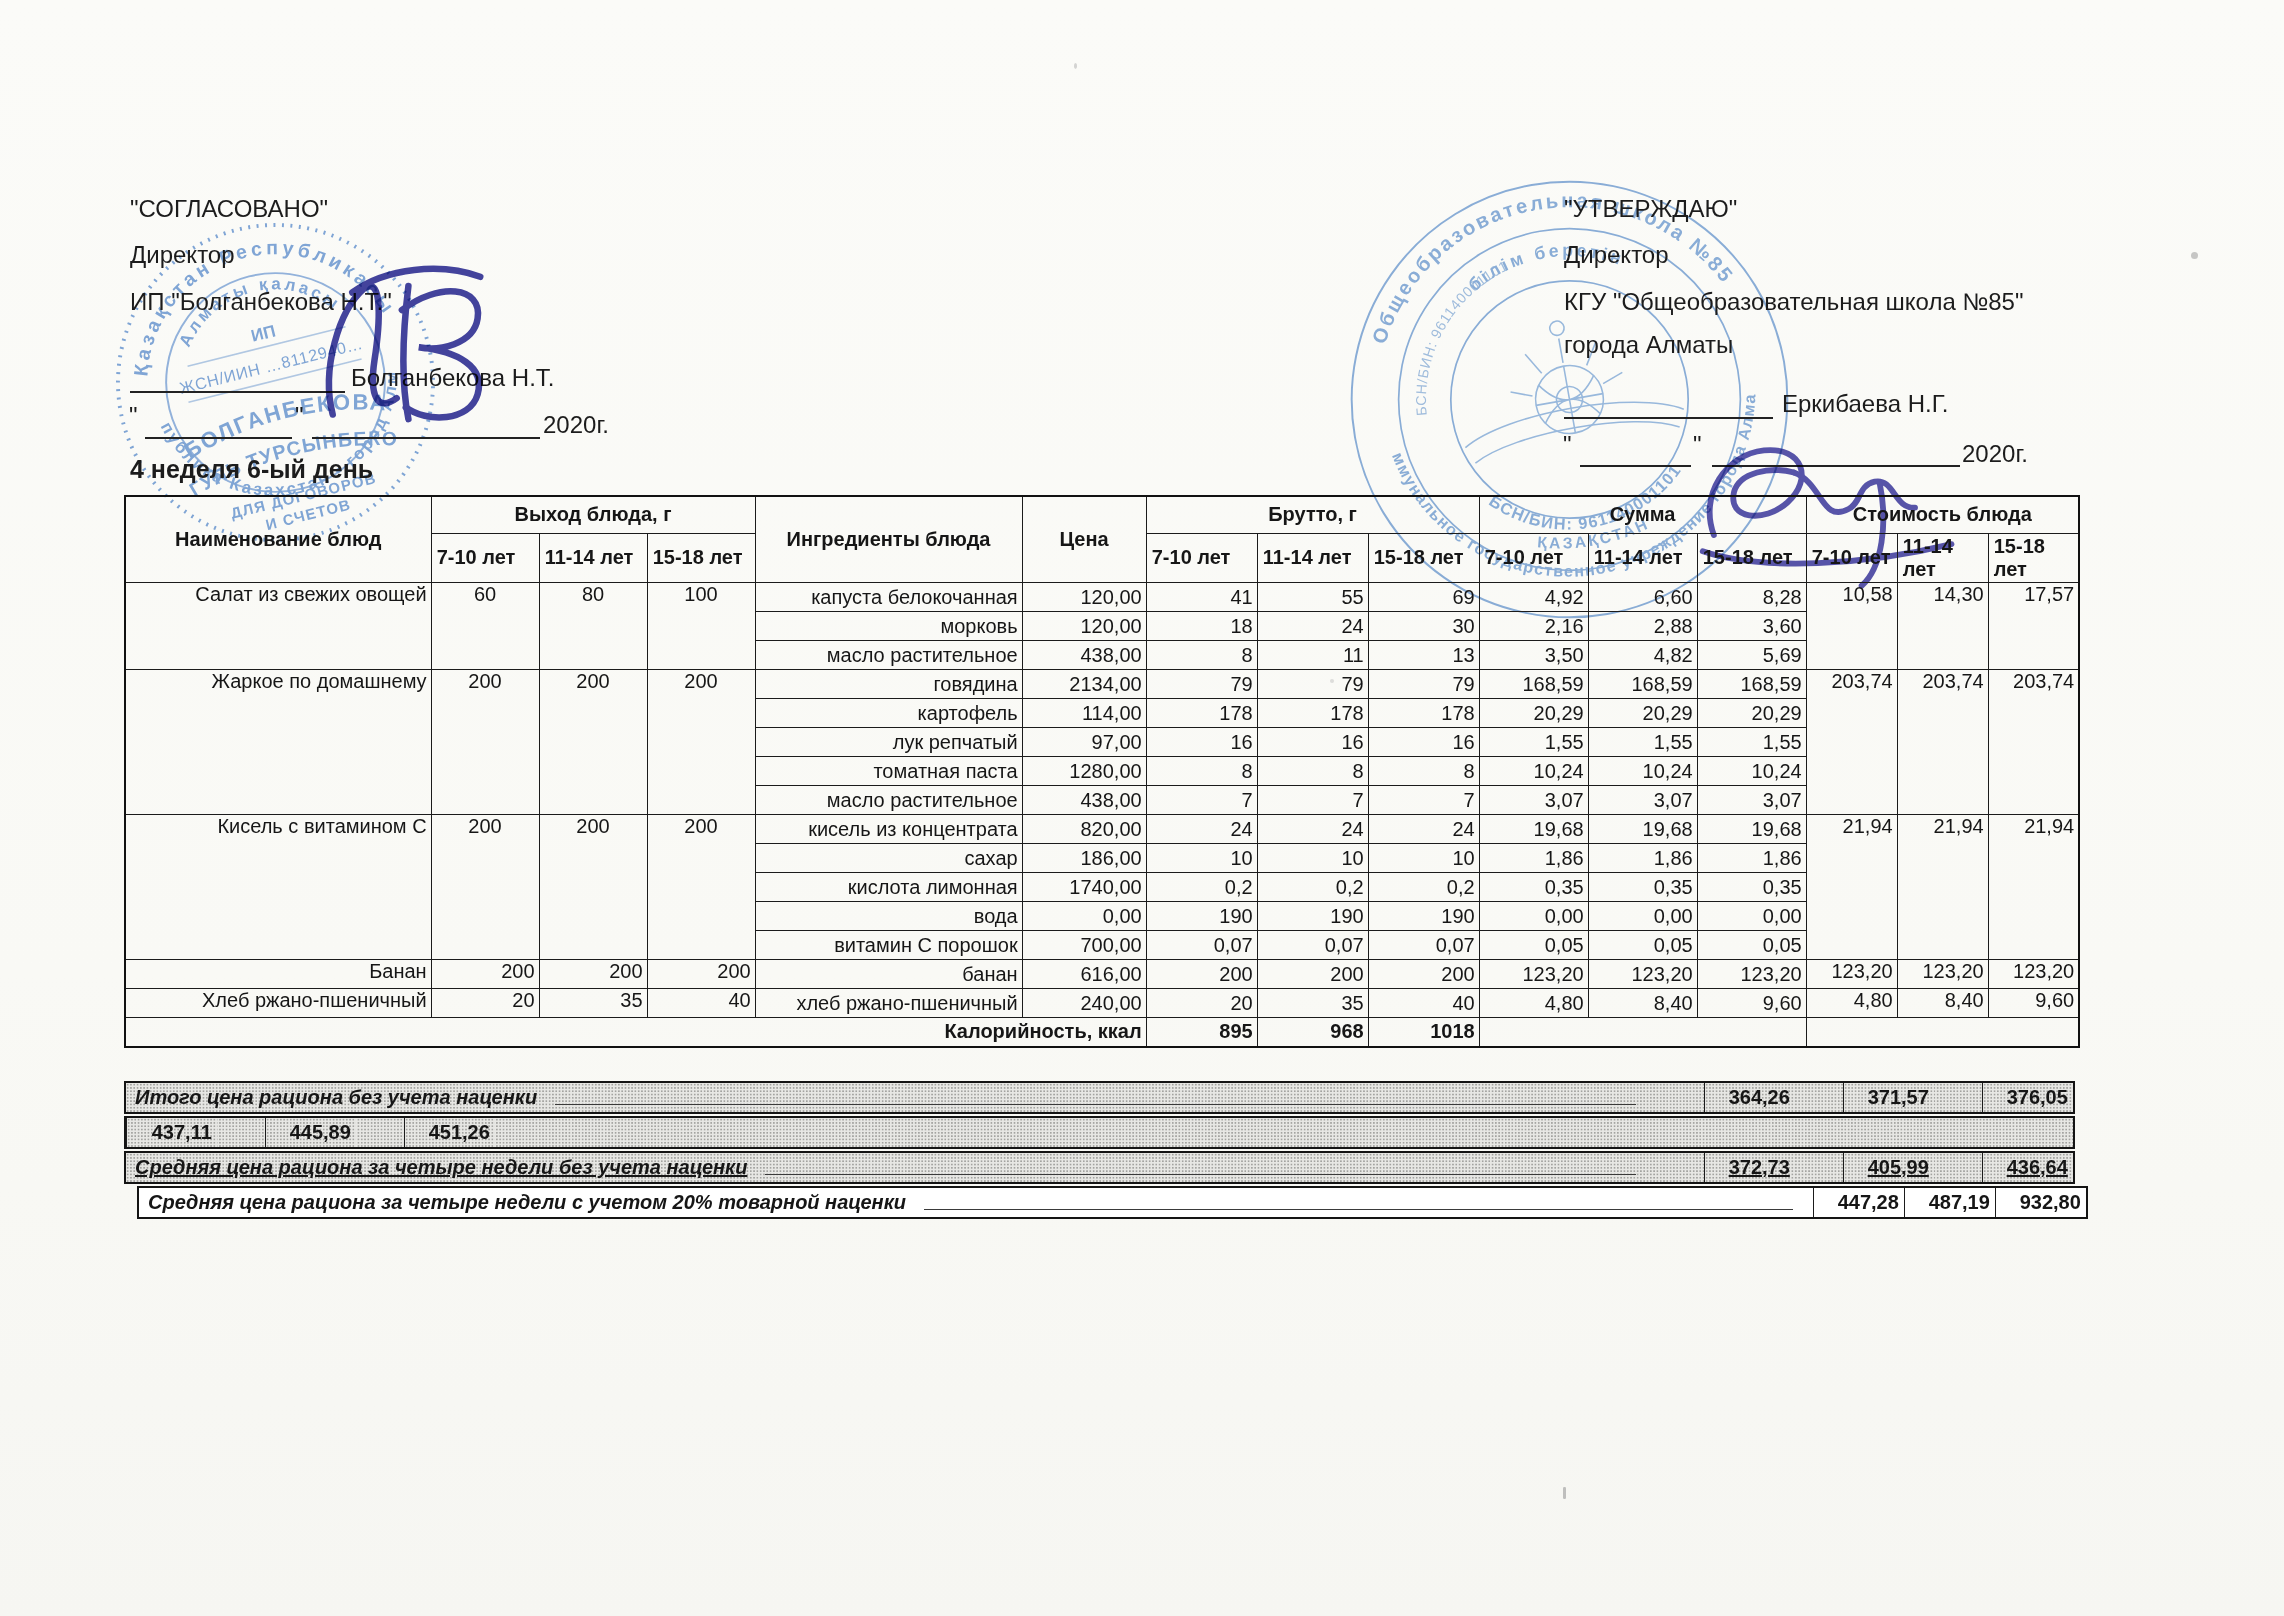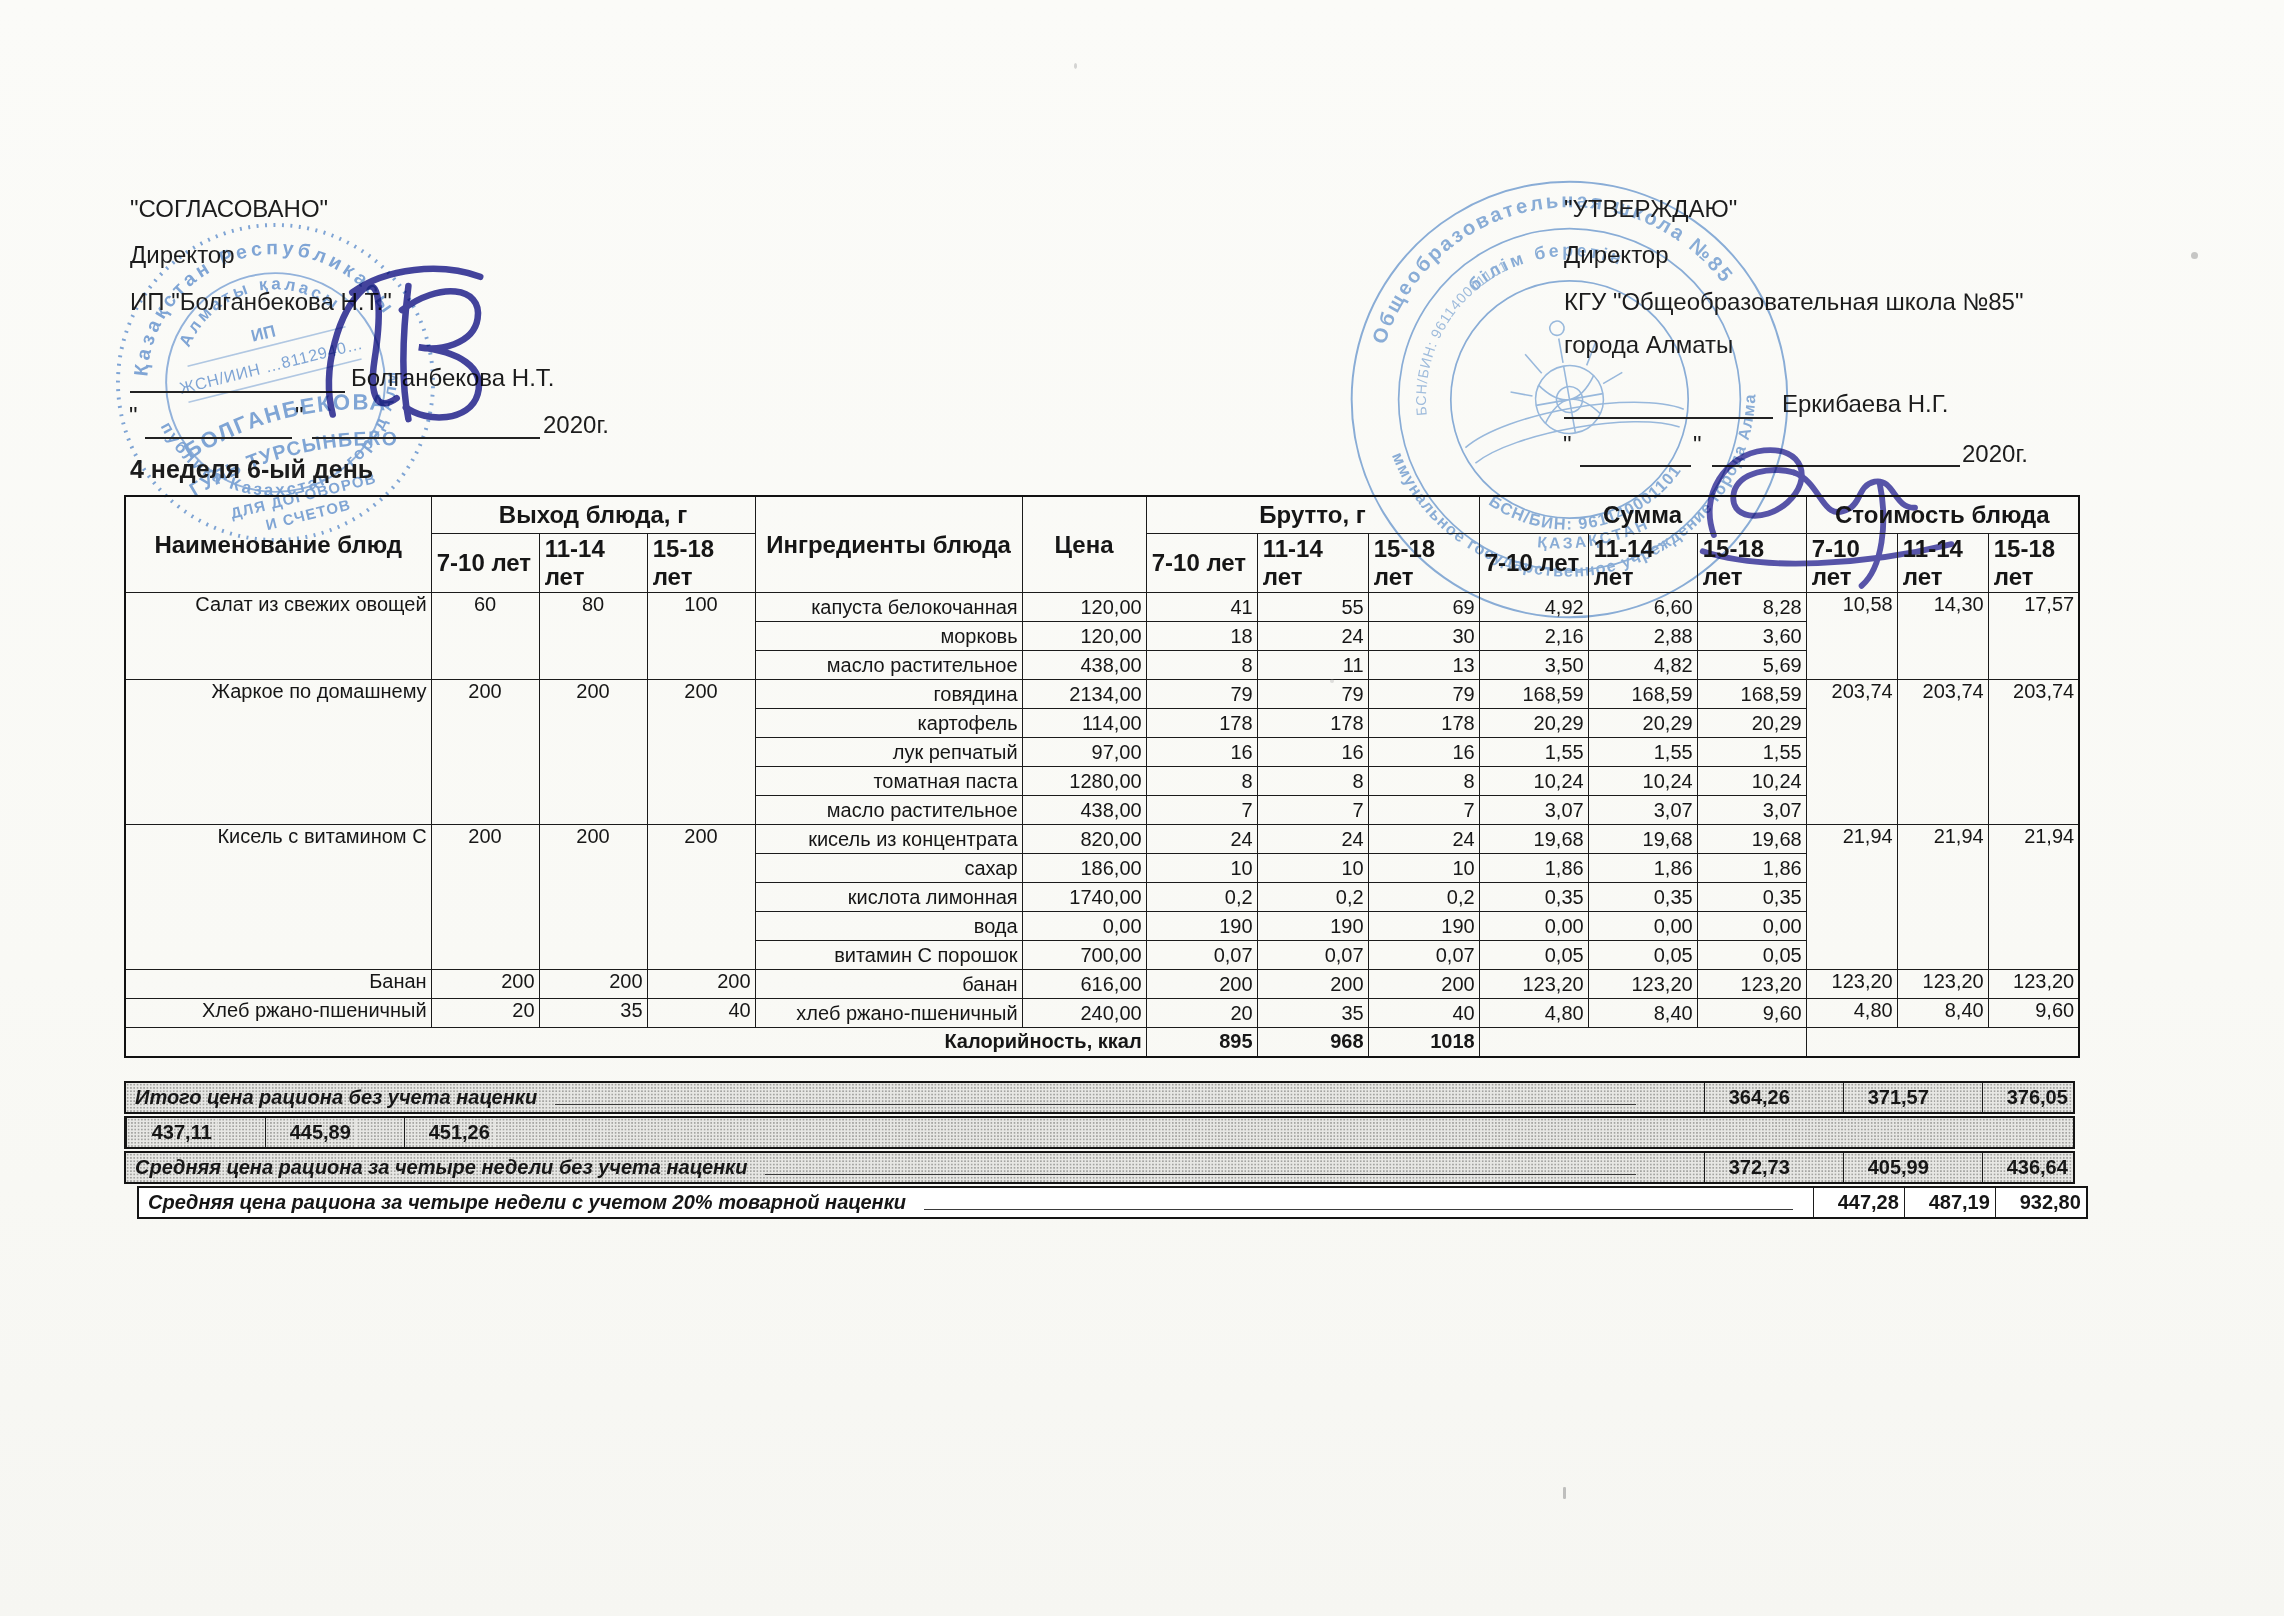--- a/index.html
+++ b/index.html
@@ -11,21 +11,21 @@
   *{box-sizing:border-box}
   .abs{position:absolute}
   
   .hline{font-size:24px;line-height:1.05;white-space:nowrap;color:#1c1c1c}
   .uline{border-bottom:2px solid #222;position:absolute}
   .bold{font-weight:bold}
   
   #menu-table{border-collapse:collapse;table-layout:fixed;width:1951px;background:transparent}
   #menu-table td,#menu-table th{border:1.6px solid #1b1b1b;overflow:hidden;padding:0 3.9px}
   #menu-table{border:2px solid #111}
-  #menu-table th{font-size:24px;font-weight:bold;text-align:center;padding:1.3px 3.9px}
+  #menu-table th{font-size:20px;font-weight:bold;text-align:center;padding:1.3px 3.9px}
   #menu-table th.age{text-align:left;padding-left:5.2px}
   #menu-table td{font-size:20px;line-height:1.15}
   #menu-table thead tr.r1{height:37px}
   #menu-table thead tr.r2{height:37px}
   #menu-table tbody tr{height:29px}
   td.txt{text-align:right;padding-left:5.9px}
   td.num{text-align:right;padding-right:5.2px}
   td.ctr{text-align:center}
   td.topv{vertical-align:top;padding-top:2.6px}
   td.bold{font-weight:bold}
@@ -401,21 +401,21 @@
       </div>
       <div class="sumval">364,26</div>
       <div class="sumval">371,57</div>
       <div class="sumval">376,05</div>
     </div>
     <div class="sumrow shade" style="top: 1116px;">
       <div class="sumval">437,11</div>
       <div class="sumval">445,89</div>
       <div class="sumval">451,26</div>
     </div>
-    <div class="sumrow shade" style="top: 1151px;">
+    <div class="sumrow shade" style="top: 1151px; text-decoration: underline;">
       <div class="sumlabel">
         <span>Средняя цена рациона за четыре недели без учета наценки</span>
         <span class="sumfill"></span>
       </div>
       <div class="sumval">372,73</div>
       <div class="sumval">405,99</div>
       <div class="sumval">436,64</div>
     </div>
     <div class="sumrow" style="top: 1186px; margin-left: 13px;">
       <div class="sumlabel">

